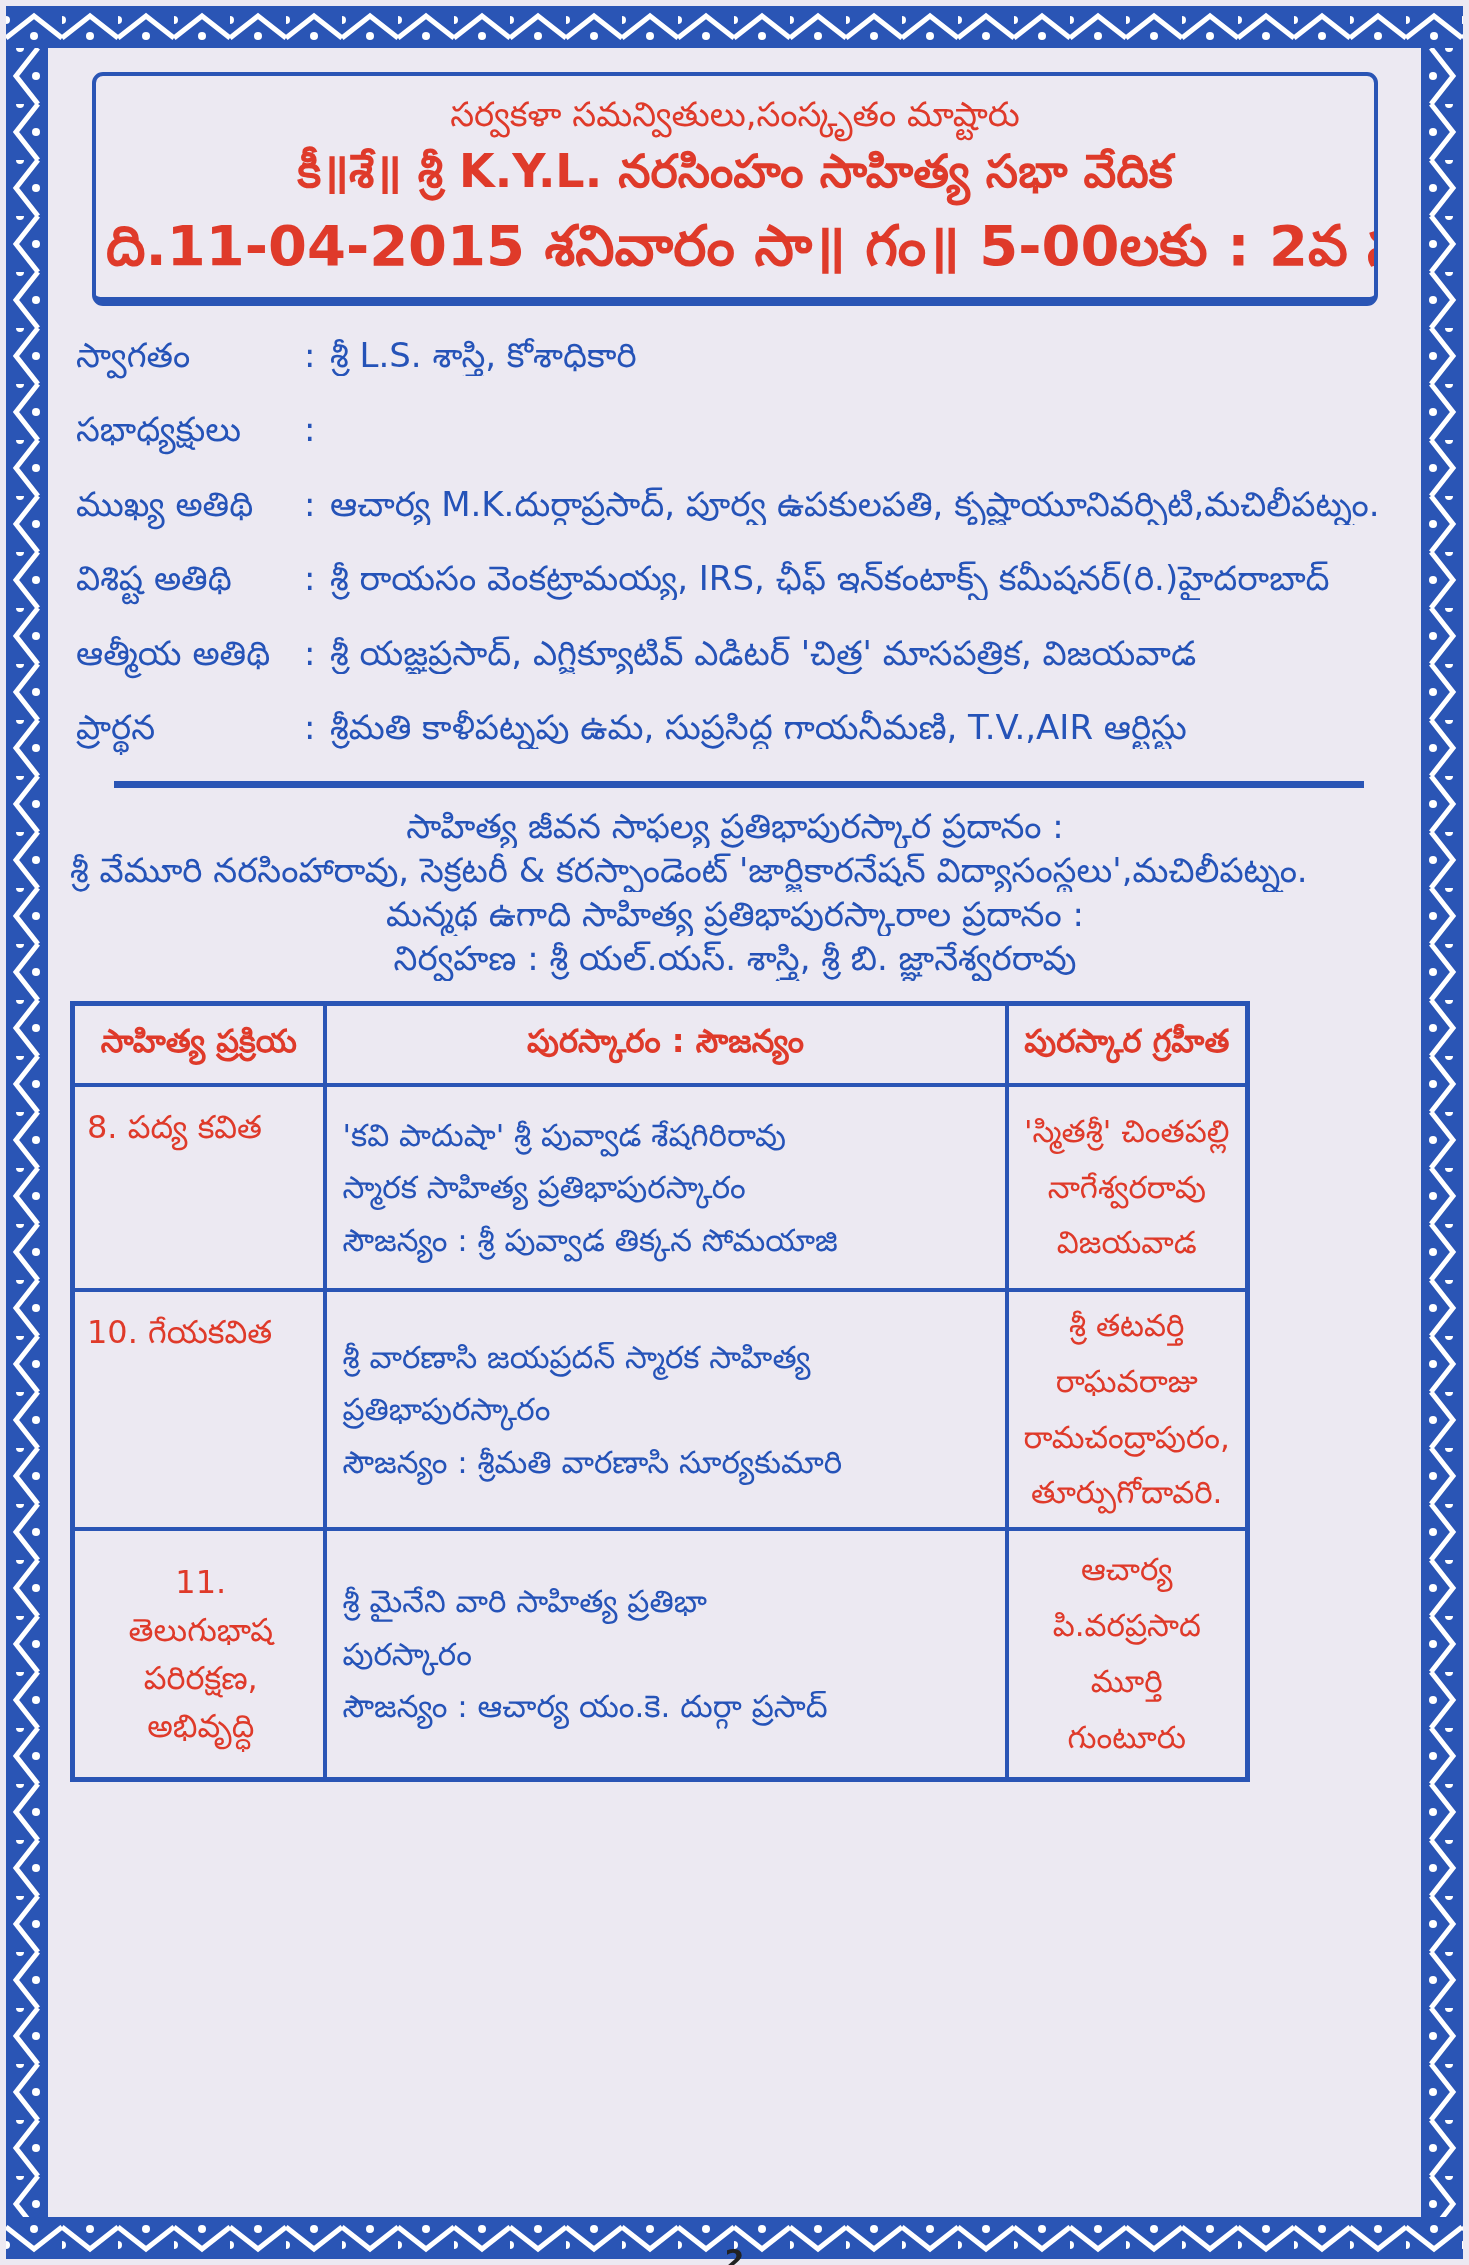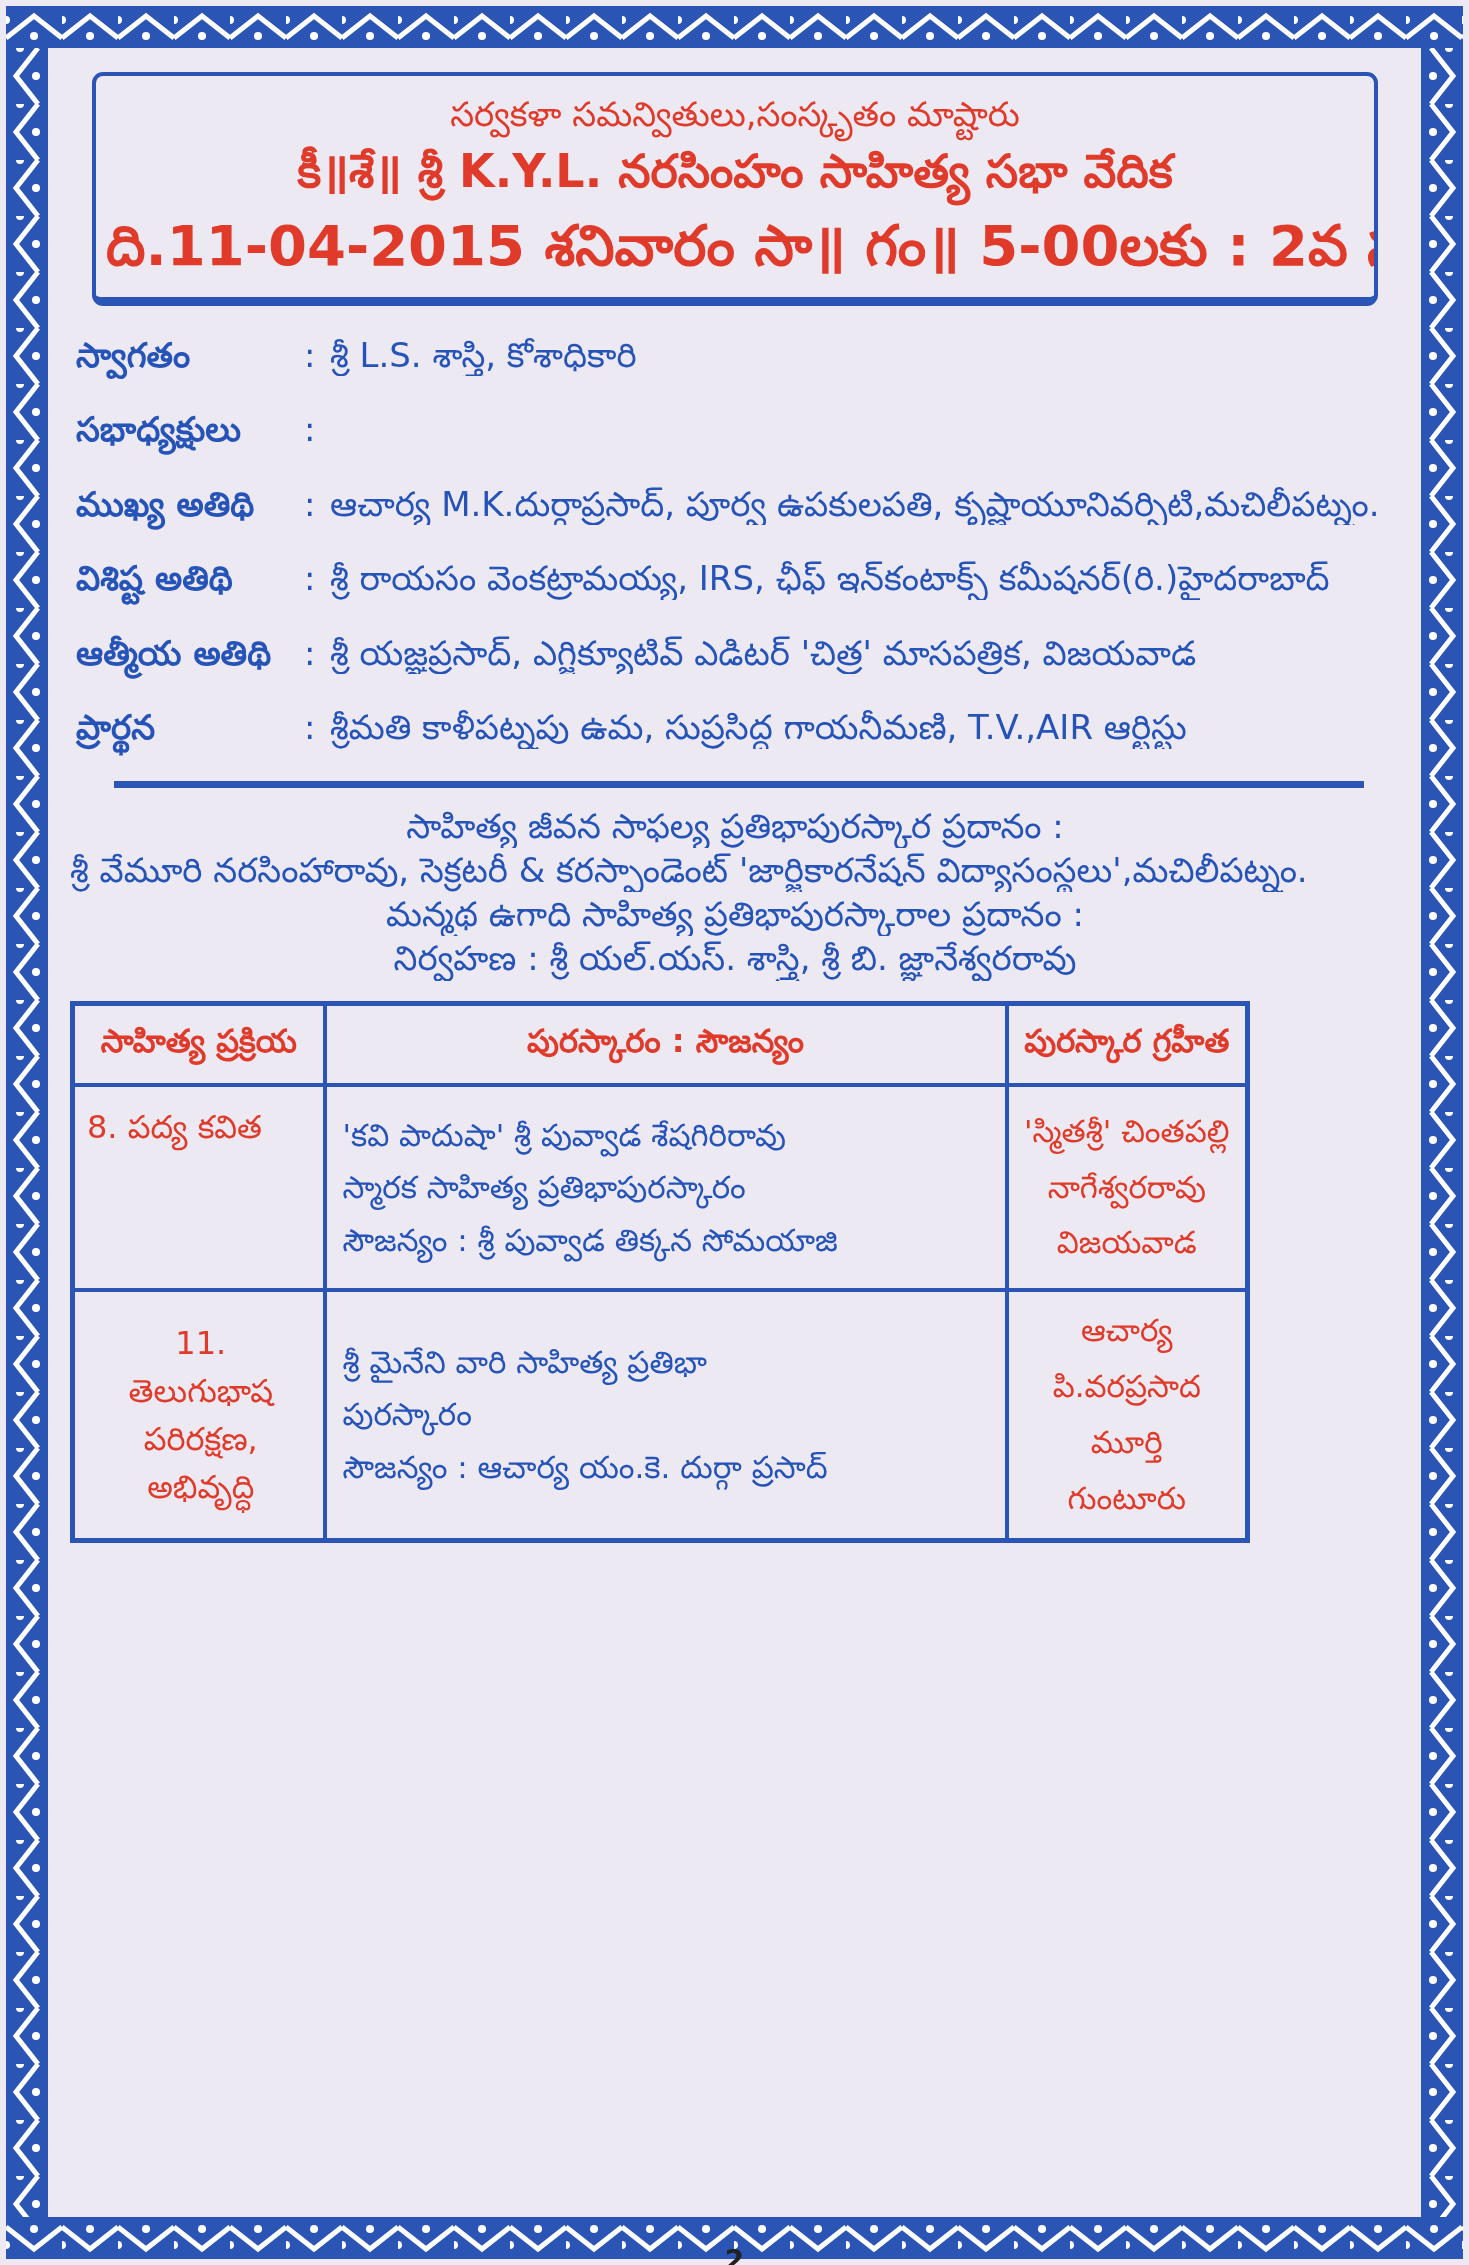--- a/index.html
+++ b/index.html
@@ -35,21 +35,21 @@
     color:var(--ink-red,#df3a2a);
     overflow:hidden;
   }
   .h-line1 { font-size:34px; line-height:1.3; white-space:nowrap; }
   .h-line2 { font-size:46px; font-weight:bold; line-height:1.3; margin-top:6px; white-space:nowrap; }
   .h-line3 { font-size:56px; font-weight:bold; line-height:1.3; margin-top:8px; white-space:nowrap; }
 
   
   .dignitaries { margin-top:28px; padding:0 6px; color:var(--ink-blue,#2553b8); }
   .d-row { display:flex; align-items:flex-start; font-size:34px; line-height:1.25; margin-bottom:32px; }
-  .d-label { flex:0 0 228px;font-weight:bold; }
+  .d-label { flex:0 0 228px; }
   .d-colon { flex:0 0 26px; }
   .d-value { flex:1; white-space:nowrap; overflow:hidden; }
 
   .rule { margin:2px 36px 0 44px; height:7px; background:var(--border-blue,#2a55b5); }
 
   
   .award-section { margin-top:16px; color:var(--ink-blue,#2553b8); }
   .a-line { font-size:34px; line-height:1.3; white-space:nowrap; overflow:hidden; }
   .a-line.center { text-align:center; }
 
@@ -203,20 +203,31 @@
         <tr>
           <td class="cat">8. పద్య కవిత</td>
           <td class="awd">
             <div class="awd-name">'కవి పాదుషా' శ్రీ పువ్వాడ శేషగిరిరావు
 స్మారక సాహిత్య ప్రతిభాపురస్కారం</div>
             <div class="awd-sponsor">సౌజన్యం : శ్రీ పువ్వాడ తిక్కన సోమయాజి</div>
           </td>
           <td class="rec">'స్మితశ్రీ' చింతపల్లి
 నాగేశ్వరరావు
 విజయవాడ</td>
+        </tr>
+        <tr>
+          <td class="cat">10. గేయకవిత</td>
+          <td class="awd">
+            <div class="awd-name">శ్రీ వారణాసి జయప్రదన్ స్మారక సాహిత్య
+ప్రతిభాపురస్కారం</div>
+            <div class="awd-sponsor">సౌజన్యం : శ్రీమతి వారణాసి సూర్యకుమారి</div>
+          </td>
+          <td class="rec">శ్రీ తటవర్తి రాఘవరాజు
+రామచంద్రాపురం,
+తూర్పుగోదావరి.</td>
         </tr>
         <tr class="tall">
           <td class="cat">11.
 తెలుగుభాష
 పరిరక్షణ,
 అభివృద్ధి</td>
           <td class="awd">
             <div class="awd-name">శ్రీ మైనేని వారి సాహిత్య ప్రతిభా
 పురస్కారం</div>
             <div class="awd-sponsor">సౌజన్యం : ఆచార్య యం.కె. దుర్గా ప్రసాద్</div>

